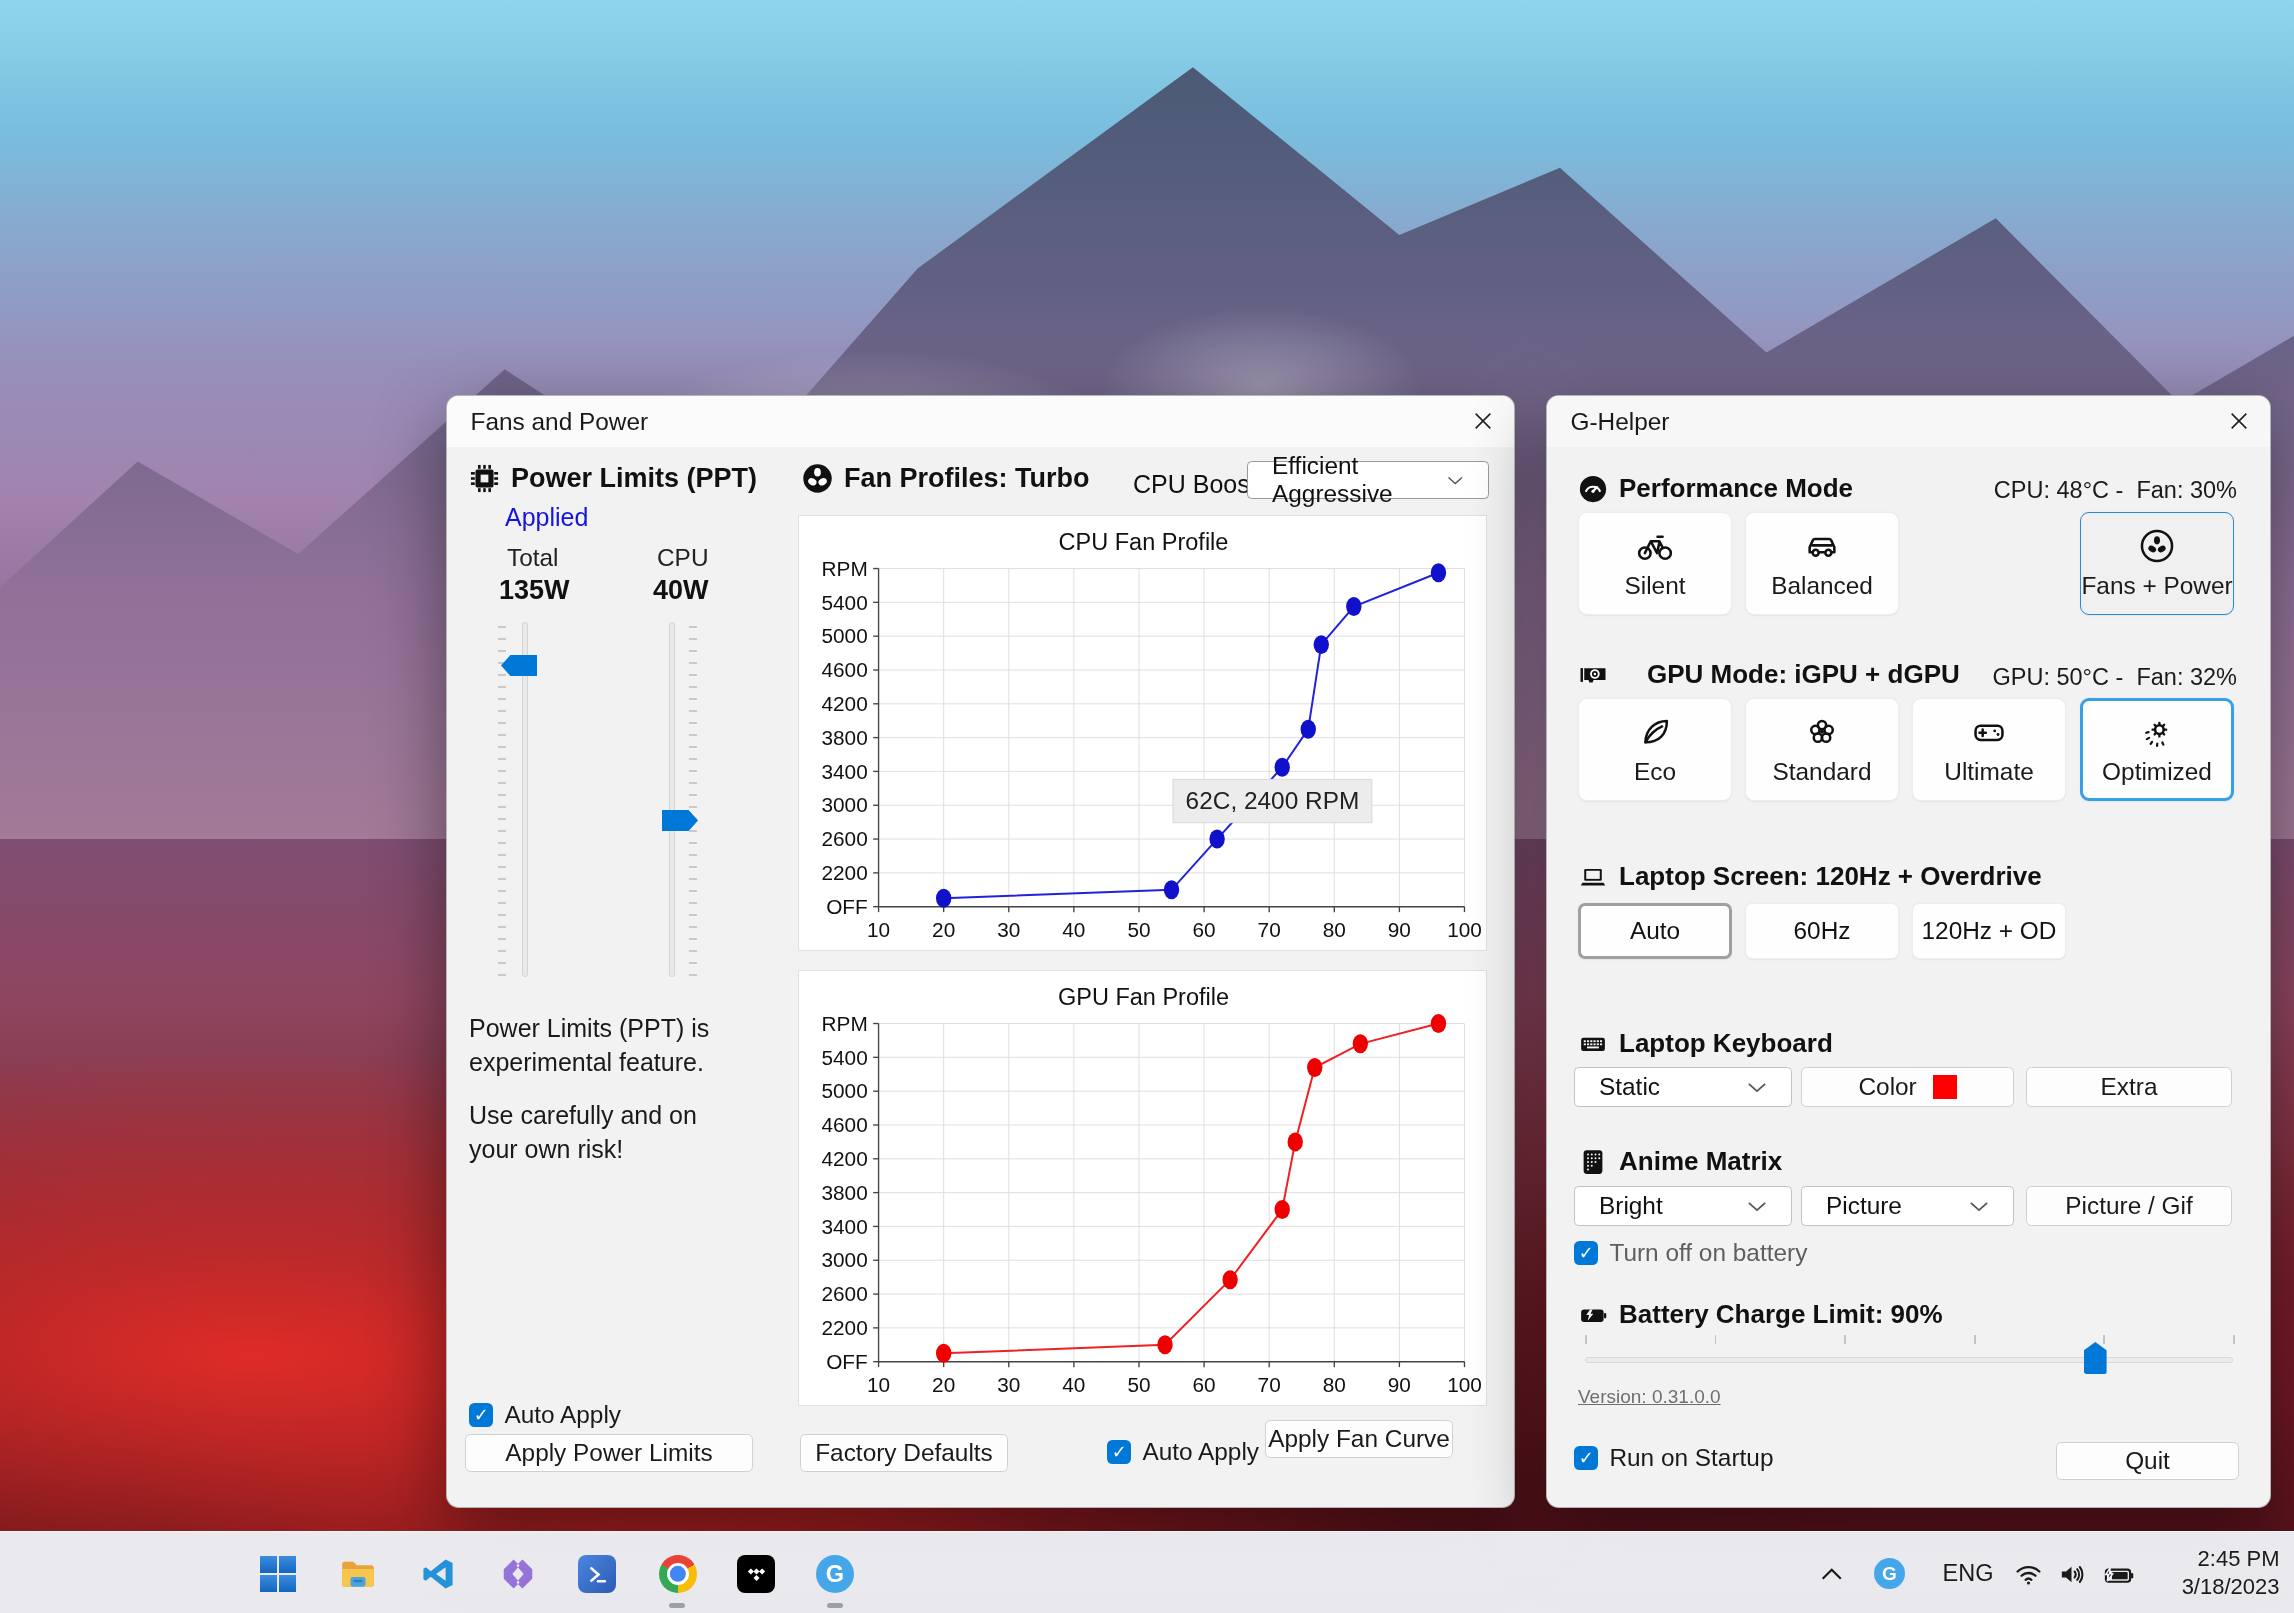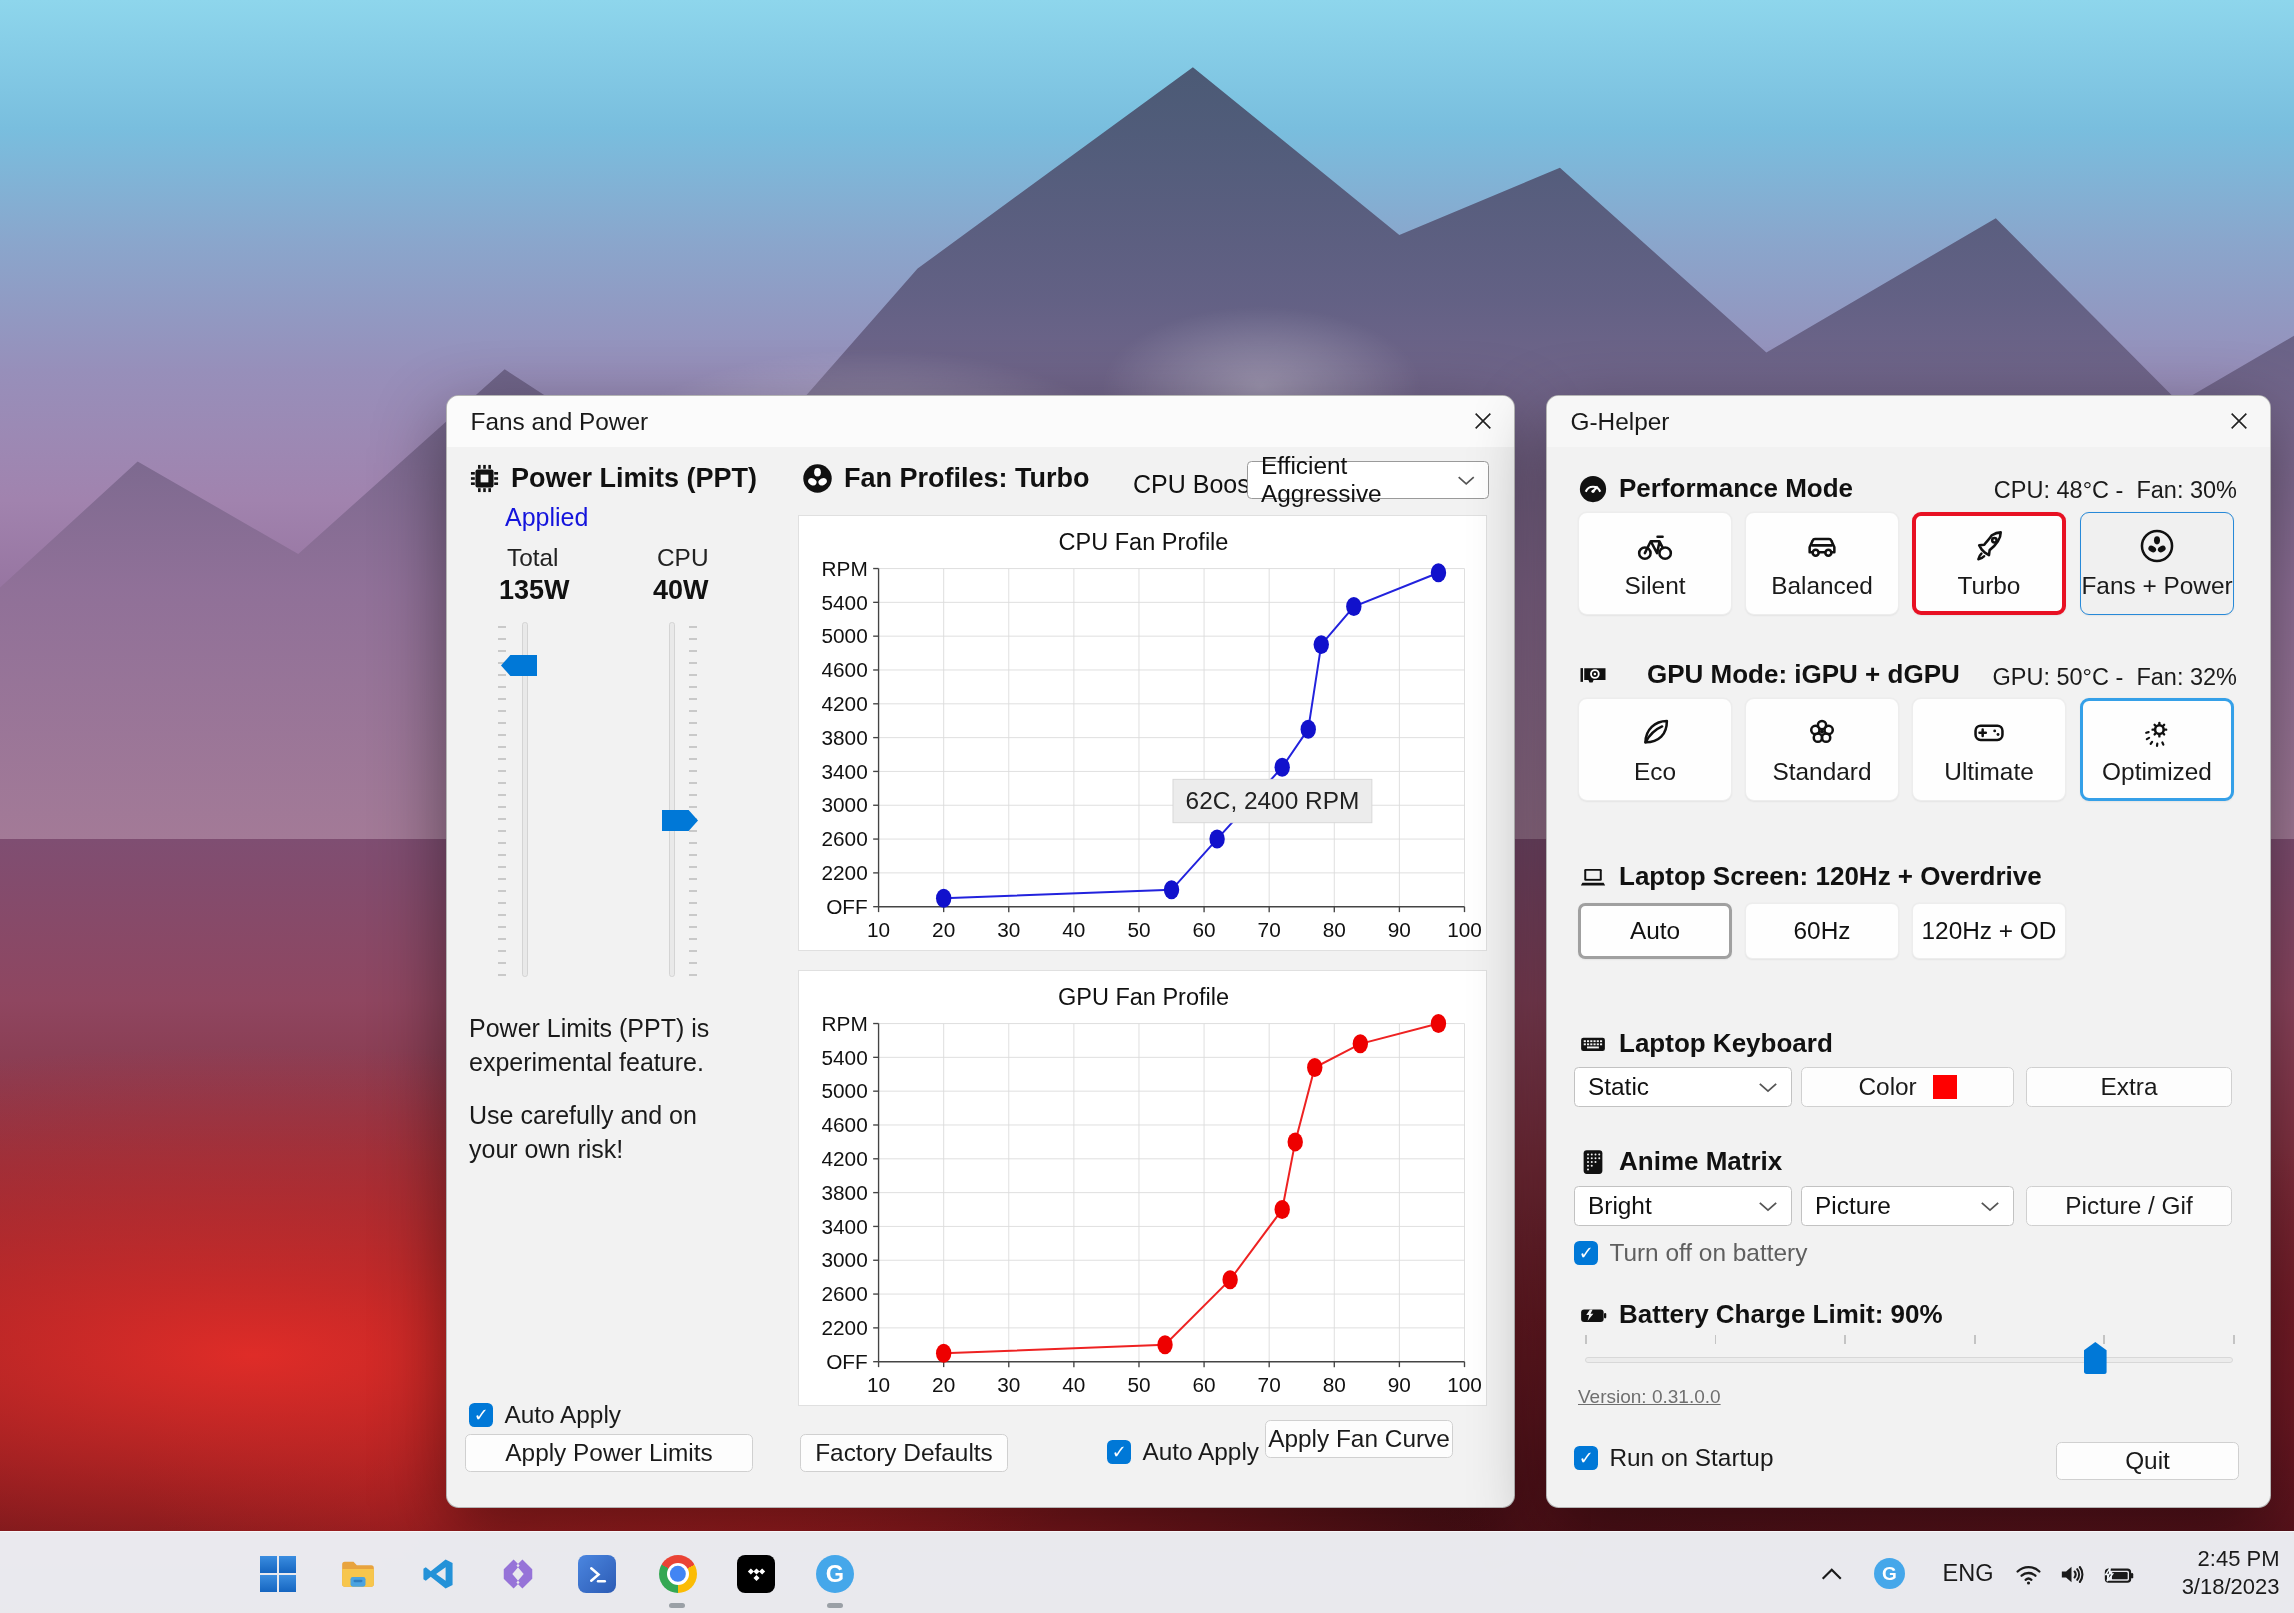--- a/index.html
+++ b/index.html
@@ -53,21 +53,21 @@
   .check-row { position:absolute; display:flex; align-items:center; gap:11px; }
   .cbx { width:24.4px; height:24.4px; border-radius:5.4px; background:var(--accent,#0067c0);
     color:#fff; font-size:18px; display:flex; align-items:center; justify-content:center; }
   .cbx-label { font-size:24.4px; color:#1a1a1a; }
   .cbx-label.dim { color:#5f5f5f; }
 
   .btn { position:absolute; background:#fdfdfd; border:0.9px solid #d0d0d0; border-radius:5.4px;
     font-size:24.4px; color:#1a1a1a; display:flex; align-items:center; justify-content:center; }
 
   .combo { position:absolute; background:#fff; border:0.9px solid #9a9a9a; border-radius:4.5px;
-    font-size:24.4px; color:#111; display:flex; align-items:center; padding:0 13px; justify-content:space-between; }
+    font-size:24.4px; color:#111; display:flex; align-items:center; padding:0 24px; justify-content:space-between; }
   .combo svg { width:20px; height:11px; stroke:#555; stroke-width:2; fill:none; }
 
   .chart-panel { position:absolute; width:689px; height:436px; background:#fff; border:0.9px solid #e0e0e0; }
 
   .boost-label { position:absolute; font-size:25px; color:#111; }
 
   
   #ghelper-window { left:1546px; top:395px; width:725px; height:1113px; }
   .gh-head { position:absolute; display:flex; align-items:center; gap:11px; font-weight:700; font-size:26px; }
   .gh-head svg { width:30px; height:30px; }
@@ -399,28 +399,20 @@
     </div>
     <div class="mode-btn" style="left:198px; top:116px;">
       <svg viewBox="0 0 24 24">
         <path d="M4.2 16 v-3.2 l1.9-4.2 a1.6 1.6 0 0 1 1.5-1 h8.8 a1.6 1.6 0 0 1 1.5 1 l1.9 4.2 V16 h-1.9 M6.1 16 h-1.9 M10 16 h4"></path>
         <path d="M5.8 11.6 h12.4"></path>
         <circle cx="8" cy="16.3" r="1.9"></circle>
           <circle cx="16" cy="16.3" r="1.9"></circle>
       </svg>
       <span class="mlabel">Balanced</span>
     </div>
-    <div class="mode-btn sel-red" style="left:365px; top:116px;">
-      <svg viewBox="0 0 24 24">
-        <path d="M13.8 5.2 c2.8-1.8 5.6-1.8 5.6-1.8 s0 2.8-1.8 5.6 c-1.3 2-3 4-5.2 5.6 l-.4 3.2 -2.6-1.6 -2-2 -1.6-2.6 3.2-.4 c1.6-2.2 3.6-3.9 4.8-6z"></path>
-        <circle cx="15.4" cy="8.4" r="1.4"></circle>
-        <path d="M7.2 16.8 c-1.4 1.2-1.9 3.6-1.9 3.6 s2.4-.5 3.6-1.9"></path>
-      </svg>
-      <span class="mlabel">Turbo</span>
-    </div>
     <div class="mode-btn open-blue" style="left:533px; top:116px;">
       <svg viewBox="0 0 24 24">
         <circle cx="12" cy="12" r="9.5"></circle>
         <g fill="#111" stroke="none">
           <ellipse cx="12" cy="8.4" rx="1.9" ry="2.6"></ellipse>
           <ellipse cx="9" cy="13.9" rx="1.9" ry="2.6" transform="rotate(120 9 13.9)"></ellipse>
           <ellipse cx="15" cy="13.9" rx="1.9" ry="2.6" transform="rotate(-120 15 13.9)"></ellipse>
         </g>
       </svg>
       <span class="mlabel">Fans + Power</span>

